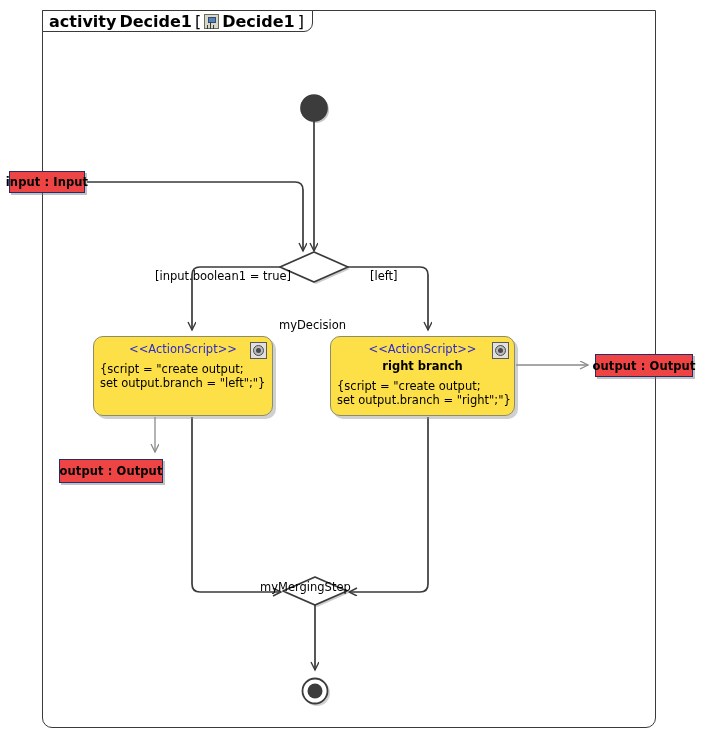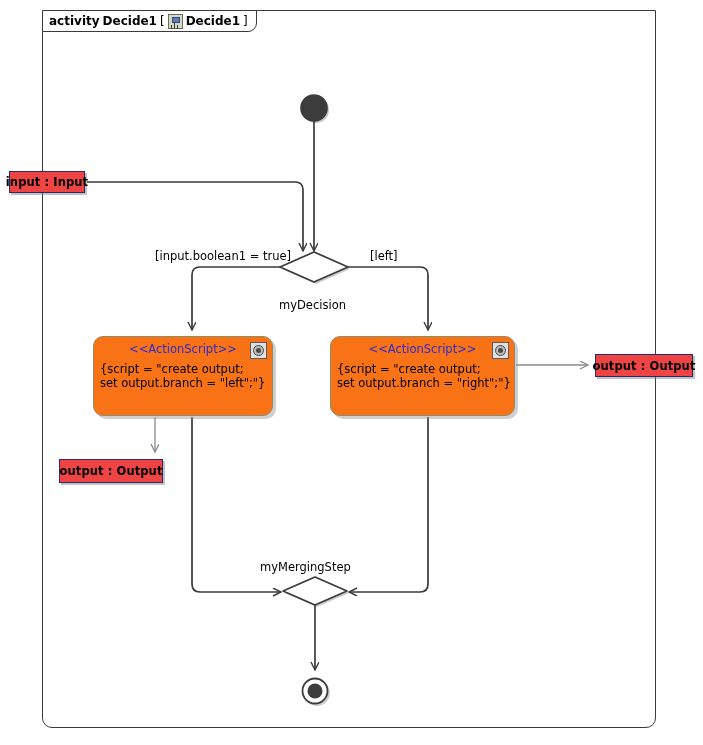--- a/index.html
+++ b/index.html
@@ -15,21 +15,21 @@
   .frame{
     position:absolute;left:42px;top:10px;width:614px;height:718px;
     border:1px solid #3a3a3a;border-radius:0 0 10px 10px;
     box-sizing:border-box;background:transparent;
   }
   .frame-tab{
     position:absolute;left:42px;top:10px;height:22px;
     border:1px solid #3a3a3a;border-bottom:1px solid #3a3a3a;
     border-radius:0 0 9px 0;background:#fff;
     padding:0 8px 0 6px;display:flex;align-items:center;gap:3px;
-    font-size:12px;color:#000;white-space:nowrap;box-sizing:border-box;
+    font-size:16px;color:#000;white-space:nowrap;box-sizing:border-box;
   }
   .frame-tab .kw{font-weight:bold;}
   .frame-tab .nm{font-weight:bold;}
   .frame-tab .brk{font-weight:normal;}
   .tab-icon{
     display:inline-block;width:13px;height:13px;border:1px solid #6b6b5a;
     background:#d8d8c8;position:relative;vertical-align:middle;
   }
   .tab-icon:before{
     content:"";position:absolute;left:3px;top:2px;width:6px;height:4px;
@@ -47,21 +47,21 @@
     display:flex;align-items:center;justify-content:center;
     box-sizing:border-box;box-shadow:2px 2px 0 rgba(120,120,120,.45);
     white-space:nowrap;letter-spacing:.1px;
   }
   #pin-input{left:9px;top:171px;width:76px;height:22px;}
   #pin-out-left{left:59px;top:459px;width:104px;height:24px;}
   #pin-out-right{left:595px;top:354px;width:98px;height:23px;}
 
   
   .action{
-    position:absolute;background:#f97316;border:1px solid #8d8c6a;
+    position:absolute;background:#fde047;border:1px solid #8d8c6a;
     border-radius:10px;box-sizing:border-box;
     box-shadow:3px 3px 0 rgba(150,150,150,.45);
   }
   #act-left{left:93px;top:336px;width:180px;height:80px;}
   #act-right{left:330px;top:336px;width:185px;height:80px;}
   .act-stereo{
     text-align:center;color:#2a2ad0;font-size:11.5px;margin-top:5px;
   }
   .act-title{
     text-align:center;color:#000;font-size:11.5px;font-weight:bold;margin-top:3px;
@@ -77,21 +77,21 @@
   .act-icon i{
     position:absolute;left:2px;top:2px;width:9px;height:9px;border-radius:50%;
     border:1.5px solid #4a4a4a;background:#bdbdbd;display:block;
   }
   .act-icon i:after{
     content:"";position:absolute;left:2px;top:2px;width:5px;height:5px;
     border-radius:50%;background:#4a4a4a;
   }
 
   
-  .lbl{position:absolute;font-size:11.5px;color:#000;white-space:nowrap;}
+  .lbl{position:absolute;font-size:11.5px;color:#000;white-space:nowrap;margin-top:20px;}
   #lbl-guard-true{left:155px;top:249px;}
   #lbl-guard-else{left:370px;top:249px;}
   #lbl-decision{left:279px;top:298px;}
   #lbl-merge{left:260px;top:560px;}
 </style>
 </head>
 <body>
 
 <div id="canvas">
 
@@ -163,20 +163,21 @@
       <div>{script = "create output;</div>
       <div>set output.branch = "left";"}</div>
     </div>
   </div>
 
   <div class="action" id="act-right">
     <div class="act-icon">
         <i></i>
       </div>
     <div class="act-stereo">&lt;&lt;ActionScript&gt;&gt;</div>
+    <div class="act-title">right branch</div>
     <div class="act-body">
       <div>{script = "create output;</div>
       <div>set output.branch = "right";"}</div>
     </div>
   </div>
 
   <div class="lbl" id="lbl-guard-true">[input.boolean1 = true]</div>
   <div class="lbl" id="lbl-guard-else">[left]</div>
   <div class="lbl" id="lbl-decision">myDecision</div>
   <div class="lbl" id="lbl-merge">myMergingStep</div>

